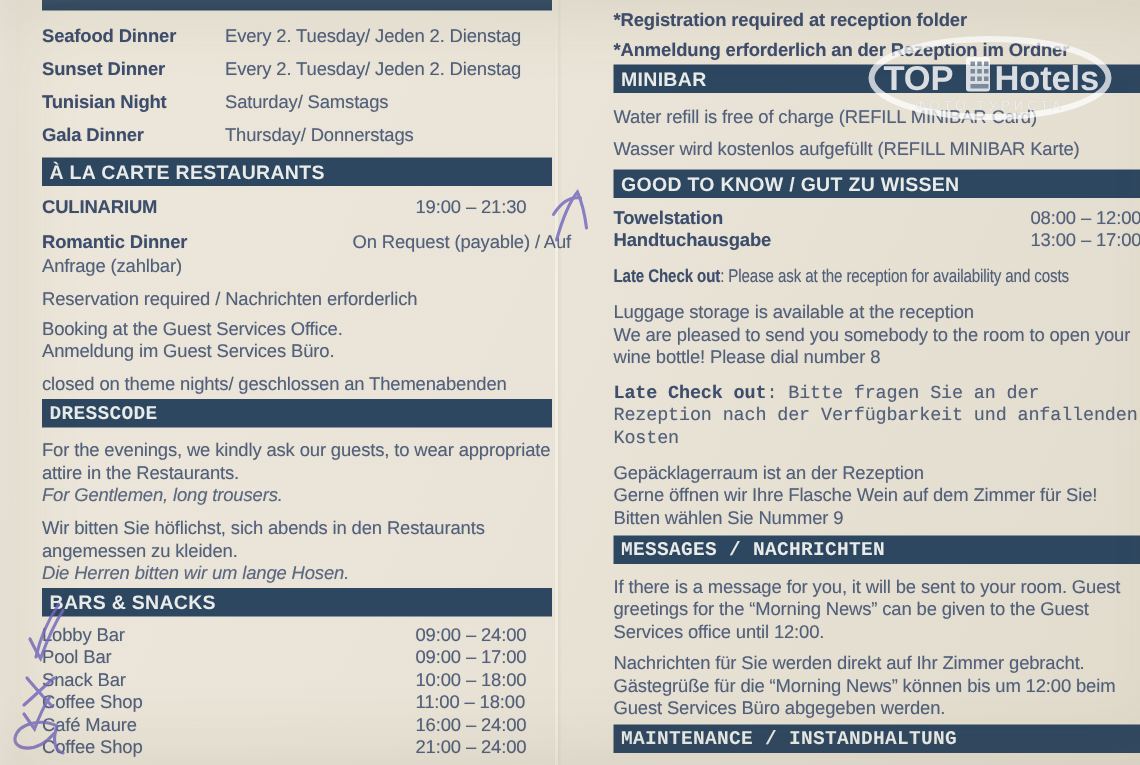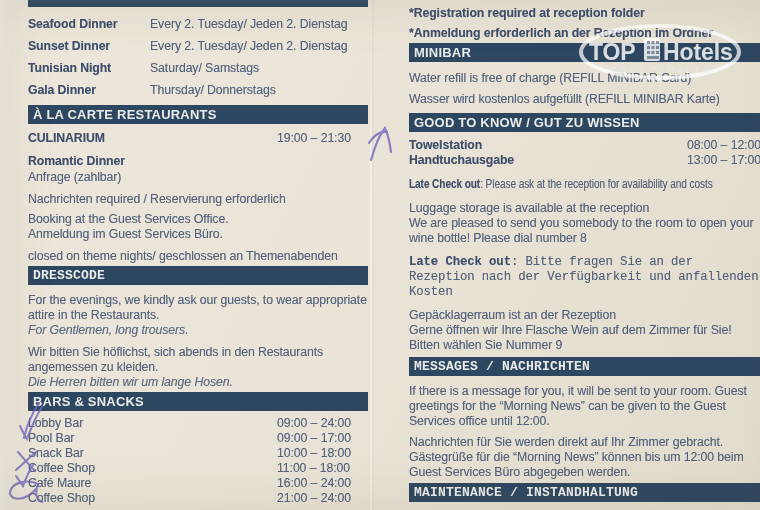--- a/index.html
+++ b/index.html
@@ -77,24 +77,25 @@
 
     <div class="hbar mb7">À LA CARTE RESTAURANTS</div>
 
     <div class="row mb7">
       <span class="lbl">CULINARIUM</span>
       <span class="val time">19:00 – 21:30</span>
     </div>
     <div class="mb7">
       <div class="row">
         <span class="lbl">Romantic Dinner</span>
+        <span class="val req">On Request (payable) / Auf</span>
       </div>
       <div class="line">Anfrage (zahlbar)</div>
     </div>
-    <div class="line mb5">Nachrichten required / Reservierung erforderlich</div>
+    <div class="line mb5">Reservation required / Nachrichten erforderlich</div>
     <div class="mb7">
       <div class="line">Booking at the Guest Services Office.</div>
       <div class="line">Anmeldung im Guest Services Büro.</div>
     </div>
     <div class="line mb2">closed on theme nights/ geschlossen an Themenabenden</div>
 
     <div class="hbar mb8">DRESSCODE</div>
     <div class="para">
       <span>For the evenings, we kindly ask our guests, to wear appropriate attire in the Restaurants.</span>
     </div>

